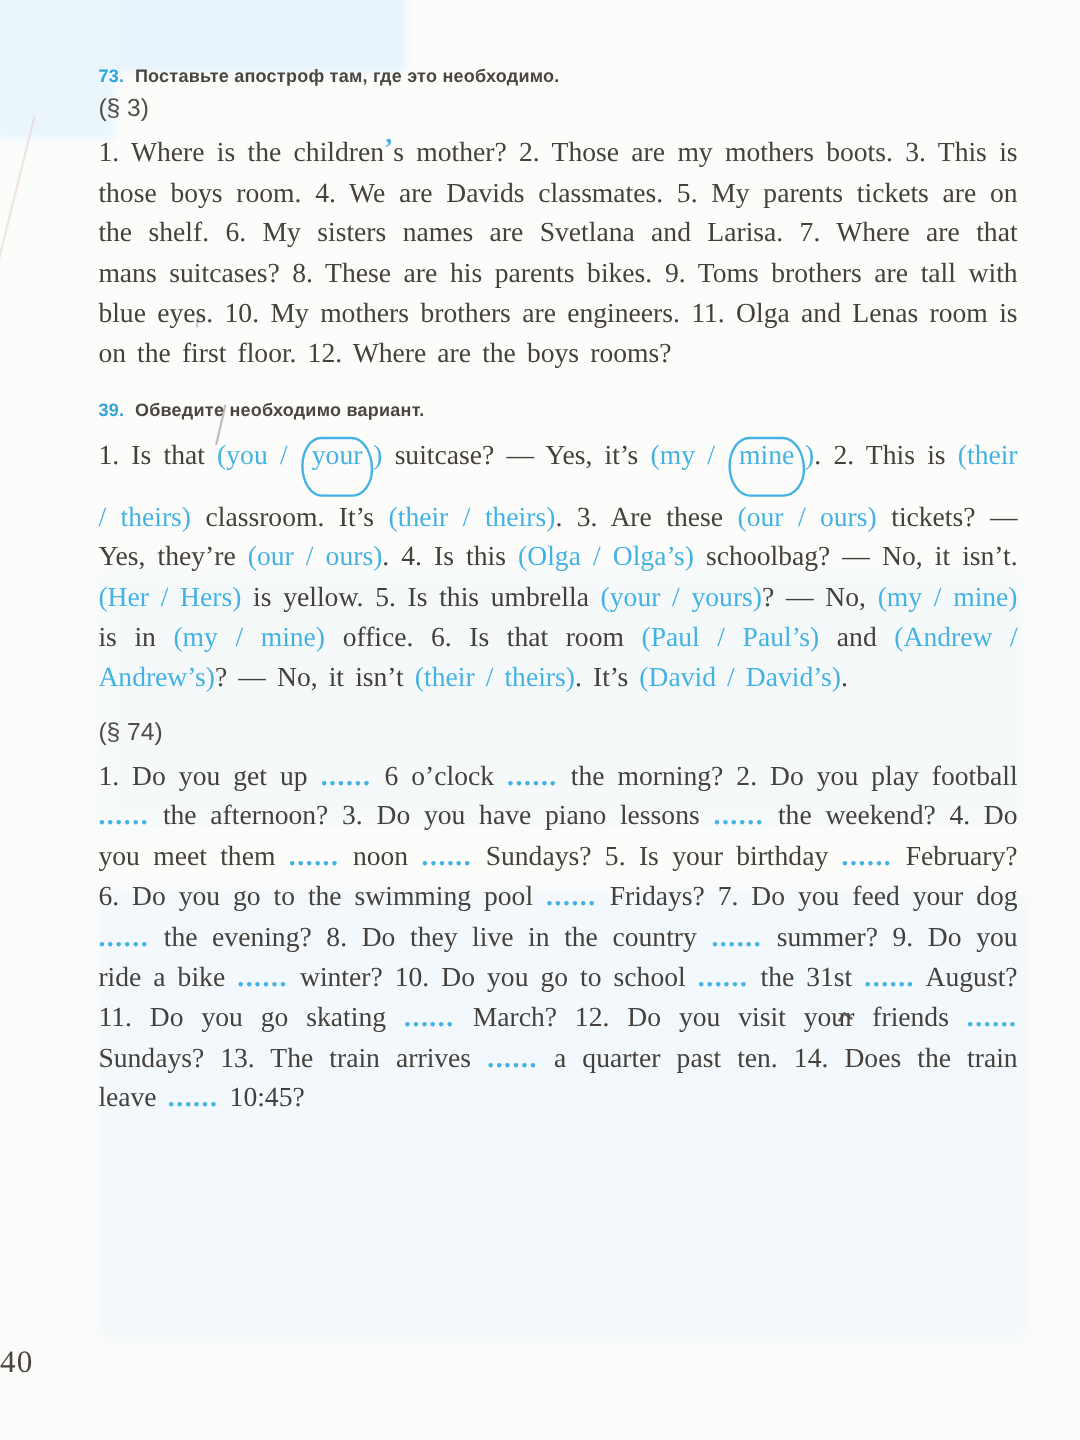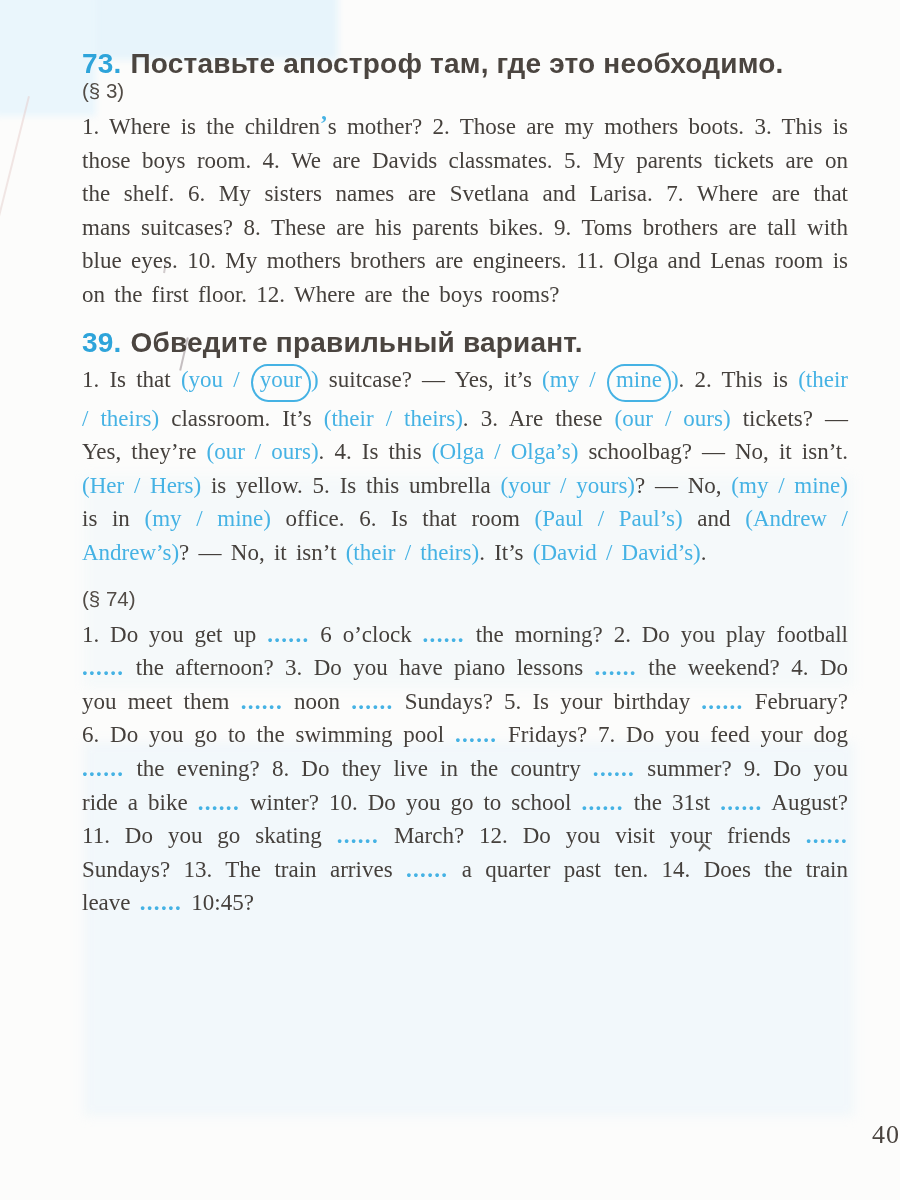--- a/index.html
+++ b/index.html
@@ -38,45 +38,45 @@
   .pencil-caret {
     position: absolute; left: 700px; top: 845px; width: 9px; height: 9px;
     border-top: 2.5px solid #4a4540; border-right: 2.5px solid #4a4540;
     transform: rotate(-55deg); opacity: .85;
   }
   
   .content { position: absolute; left: 82px; top: 50px; width: 766px; }
   .ex { margin-bottom: 17px; }
   .ex-header {
     font-family: "Liberation Sans", sans-serif;
-    font-weight: bold; font-size: 28px; line-height: 27px;
+    font-weight: bold; font-size: 15px; line-height: 27px;
     color: #4b4540; letter-spacing: .2px;
   }
   .ex-num { color: var(--accent); margin-right: 9px; }
   .ex-ref {
     font-family: "Liberation Sans", sans-serif;
     font-size: 20.5px; line-height: 24px; color: #524c46; margin-top: 2px;
   }
   .ex-body {
     margin: 7px 0 0 0;
     font-size: 23px; line-height: 33.6px;
     text-align: justify; word-spacing: 3.5px;
   }
   .seg-c, .seg-b, .seg-a, .seg-o { color: var(--choice); }
   .seg-o {
     display: inline-block; line-height: 25px;
     border: 2.6px solid var(--choice);
     border-radius: 48% 52% 50% 50% / 85% 95% 80% 90%;
-    padding: 1px 7px 8px; margin: 0 0px 0 1px;
+    padding: 1px 7px 20px; margin: 0 0px 0 1px;
   }
   .seg-b { font-weight: bold; letter-spacing: 1.3px; }
   .seg-a { font-weight: bold; position: relative; top: -3px; }
   .page-footer {
     position: absolute; left: 0; top: 1120px; width: 900px;
-    text-align: right; font-size: 26px; color: #4a443f;
+    text-align: left; font-size: 26px; color: #4a443f;
     letter-spacing: 1px;
   }
 </style>
 </head>
 <body>
 
 <div class="tint tint-corner-a"></div>
 <div class="tint tint-corner-b"></div>
 <div class="tint tint-ex74"></div>
 <div class="tint tint-ex75"></div>
@@ -90,21 +90,21 @@
   <section class="ex">
     <div class="ex-header">
       <span class="ex-num">73.</span><span>Поставьте апостроф там, где это необходимо.</span>
     </div>
     <div class="ex-ref">(§ 3)</div>
     <p class="ex-body"><span class="seg-t">1. Where is the children</span><span class="seg-a">’</span><span class="seg-t">s mother? 2. Those are my mothers boots. 3. This is those boys room. 4. We are Davids classmates. 5. My parents tickets are on the shelf. 6. My sisters names are Svetlana and Larisa. 7. Where are that mans suitcases? 8. These are his parents bikes. 9. Toms brothers are tall with blue eyes. 10. My mothers brothers are engineers. 11. Olga and Lenas room is on the first floor. 12. Where are the boys rooms?</span></p>
   </section>
 
   <section class="ex">
     <div class="ex-header">
-      <span class="ex-num">39.</span><span>Обведите правильный вариант.</span>
+      <span class="ex-num">39.</span><span>Обведите необходимо вариант.</span>
     </div>
     <p class="ex-body"><span class="seg-t">1. Is that </span><span class="seg-c">(you / </span><span class="seg-o">your</span><span class="seg-c">)</span><span class="seg-t"> suitcase? — Yes, it’s </span><span class="seg-c">(my / </span><span class="seg-o">mine</span><span class="seg-c">)</span><span class="seg-t">. 2. This is </span><span class="seg-c">(their / theirs)</span><span class="seg-t"> classroom. It’s </span><span class="seg-c">(their / theirs)</span><span class="seg-t">. 3. Are these </span><span class="seg-c">(our / ours)</span><span class="seg-t"> tickets? — Yes, they’re </span><span class="seg-c">(our / ours)</span><span class="seg-t">. 4. Is this </span><span class="seg-c">(Olga / Olga’s)</span><span class="seg-t"> schoolbag? — No, it isn’t. </span><span class="seg-c">(Her / Hers)</span><span class="seg-t"> is yellow. 5. Is this umbrella </span><span class="seg-c">(your / yours)</span><span class="seg-t">? — No, </span><span class="seg-c">(my / mine)</span><span class="seg-t"> is in </span><span class="seg-c">(my / mine)</span><span class="seg-t"> office. 6. Is that room </span><span class="seg-c">(Paul / Paul’s)</span><span class="seg-t"> and </span><span class="seg-c">(Andrew / Andrew’s)</span><span class="seg-t">? — No, it isn’t </span><span class="seg-c">(their / theirs)</span><span class="seg-t">. It’s </span><span class="seg-c">(David / David’s)</span><span class="seg-t">.</span></p>
   </section>
 
   <section class="ex">
     <div class="ex-ref">(§ 74)</div>
     <p class="ex-body"><span class="seg-t">1. Do you get up </span><span class="seg-b">......</span><span class="seg-t"> 6 o’clock </span><span class="seg-b">......</span><span class="seg-t"> the morning? 2. Do you play football </span><span class="seg-b">......</span><span class="seg-t"> the afternoon? 3. Do you have piano lessons </span><span class="seg-b">......</span><span class="seg-t"> the weekend? 4. Do you meet them </span><span class="seg-b">......</span><span class="seg-t"> noon </span><span class="seg-b">......</span><span class="seg-t"> Sundays? 5. Is your birthday </span><span class="seg-b">......</span><span class="seg-t"> February? 6. Do you go to the swimming pool </span><span class="seg-b">......</span><span class="seg-t"> Fridays? 7. Do you feed your dog </span><span class="seg-b">......</span><span class="seg-t"> the evening? 8. Do they live in the country </span><span class="seg-b">......</span><span class="seg-t"> summer? 9. Do you ride a bike </span><span class="seg-b">......</span><span class="seg-t"> winter? 10. Do you go to school </span><span class="seg-b">......</span><span class="seg-t"> the 31st </span><span class="seg-b">......</span><span class="seg-t"> August? 11. Do you go skating </span><span class="seg-b">......</span><span class="seg-t"> March? 12. Do you visit your friends </span><span class="seg-b">......</span><span class="seg-t"> Sundays? 13. The train arrives </span><span class="seg-b">......</span><span class="seg-t"> a quarter past ten. 14. Does the train leave </span><span class="seg-b">......</span><span class="seg-t"> 10:45?</span></p>
   </section>
 
 </div>

